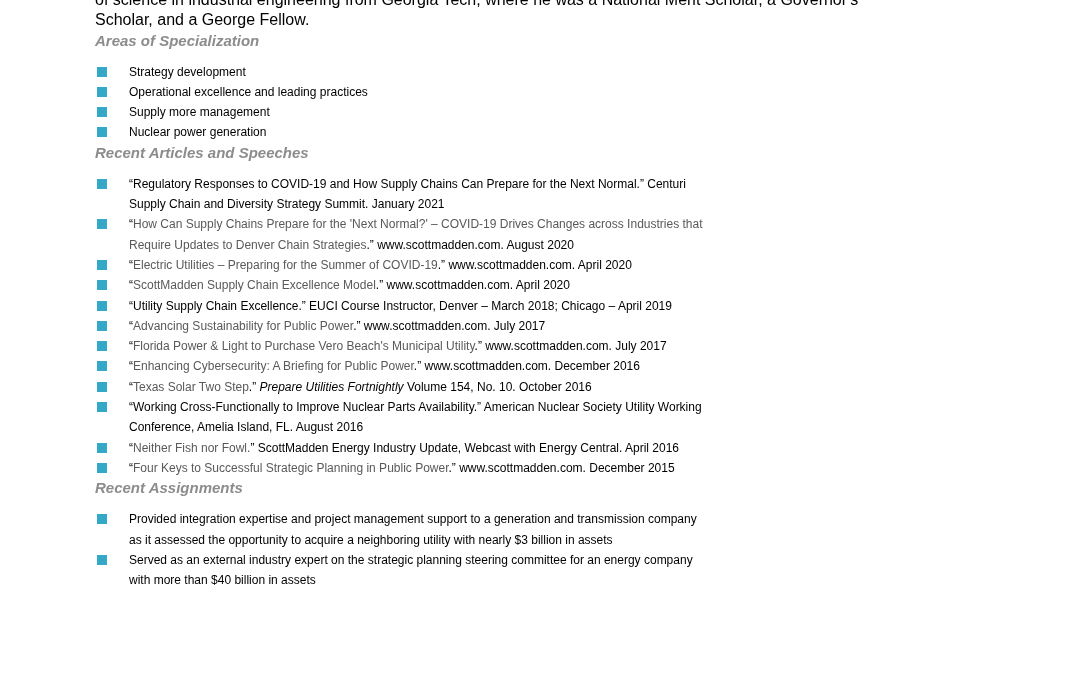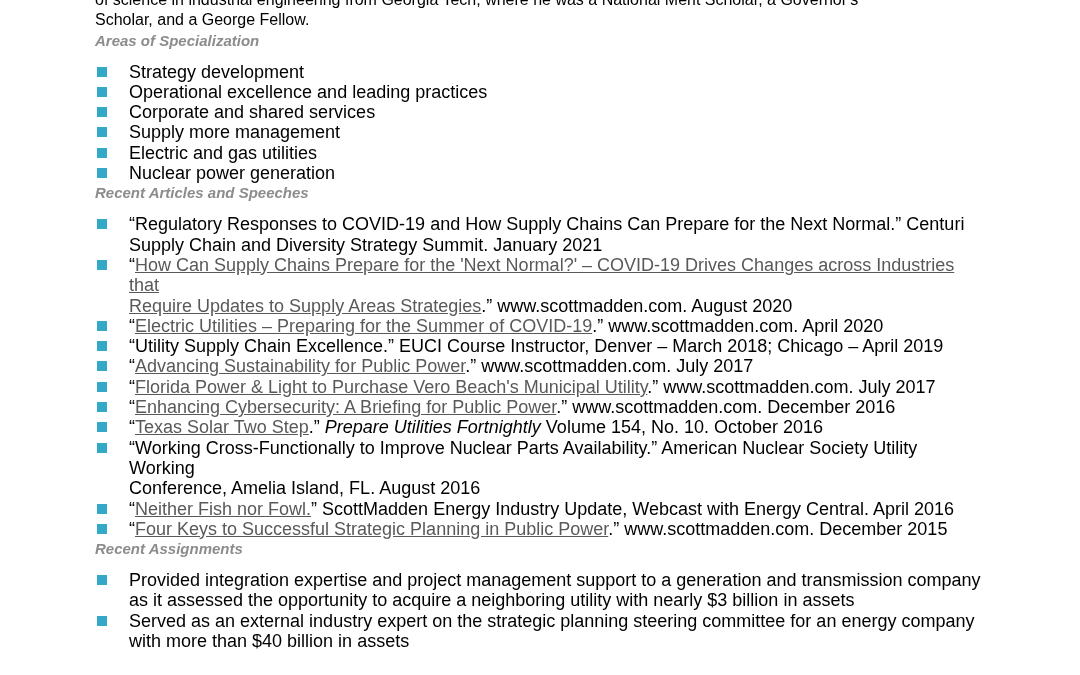--- a/index.html
+++ b/index.html
@@ -42,37 +42,36 @@
     color: #8c8c8c;
   }
   ul.blist {
     list-style: none;
     margin: 0 0 0 0;
     padding: 0;
   }
   ul.blist li {
     display: flex;
     align-items: flex-start;
-    font-size: 18px;
+    font-size: 12px;
     line-height: 20.3px;
     color: #000000;
   }
   .bullet {
     flex: 0 0 10px;
     width: 10px;
     height: 10px;
     background: #33a9c7;
     margin: 5px 22px 0 2px;
   }
   .li-text {
     flex: 1 1 auto;
   }
   a.link {
     color: #595959;
-    text-decoration: underline;
     cursor: pointer;
   }
   .it {
     font-style: italic;
   }
 </style>
 </head>
 <body>
 
 <div class="page">
@@ -86,51 +85,47 @@
           <li>
             <span class="bullet"></span>
             <span class="li-text"><span class="plain">Strategy development</span></span>
           </li>
           <li>
             <span class="bullet"></span>
             <span class="li-text"><span class="plain">Operational excellence and leading practices</span></span>
           </li>
           <li>
             <span class="bullet"></span>
-            <span class="li-text"><span class="plain">Corporate and shared services</span></span>
-          </li>
-          <li>
-            <span class="bullet"></span>
             <span class="li-text"><span class="plain">Supply more management</span></span>
-          </li>
-          <li>
-            <span class="bullet"></span>
-            <span class="li-text"><span class="plain">Electric and gas utilities</span></span>
           </li>
           <li>
             <span class="bullet"></span>
             <span class="li-text"><span class="plain">Nuclear power generation</span></span>
           </li>
         </ul>
     </section>
 
     <section>
       <h2 class="section-heading">Recent Articles and Speeches</h2>
       <ul class="blist">
           <li>
             <span class="bullet"></span>
             <span class="li-text"><span class="plain">“Regulatory Responses to COVID-19 and How Supply Chains Can Prepare for the Next Normal.” Centuri</span><br><span class="plain">Supply Chain and Diversity Strategy Summit. January 2021</span></span>
           </li>
           <li>
             <span class="bullet"></span>
-            <span class="li-text"><span class="plain">“</span><a class="link">How Can Supply Chains Prepare for the 'Next Normal?' – COVID-19 Drives Changes across Industries that</a><br><a class="link">Require Updates to Supply Areas Strategies</a><span class="plain">.” www.scottmadden.com. August 2020</span></span>
+            <span class="li-text"><span class="plain">“</span><a class="link">How Can Supply Chains Prepare for the 'Next Normal?' – COVID-19 Drives Changes across Industries that</a><br><a class="link">Require Updates to Denver Chain Strategies</a><span class="plain">.” www.scottmadden.com. August 2020</span></span>
           </li>
           <li>
             <span class="bullet"></span>
             <span class="li-text"><span class="plain">“</span><a class="link">Electric Utilities – Preparing for the Summer of COVID-19</a><span class="plain">.” www.scottmadden.com. April 2020</span></span>
+          </li>
+          <li>
+            <span class="bullet"></span>
+            <span class="li-text"><span class="plain">“</span><a class="link">ScottMadden Supply Chain Excellence Model</a><span class="plain">.” www.scottmadden.com. April 2020</span></span>
           </li>
           <li>
             <span class="bullet"></span>
             <span class="li-text"><span class="plain">“Utility Supply Chain Excellence.” EUCI Course Instructor, Denver – March 2018; Chicago – April 2019</span></span>
           </li>
           <li>
             <span class="bullet"></span>
             <span class="li-text"><span class="plain">“</span><a class="link">Advancing Sustainability for Public Power</a><span class="plain">.” www.scottmadden.com. July 2017</span></span>
           </li>
           <li>

